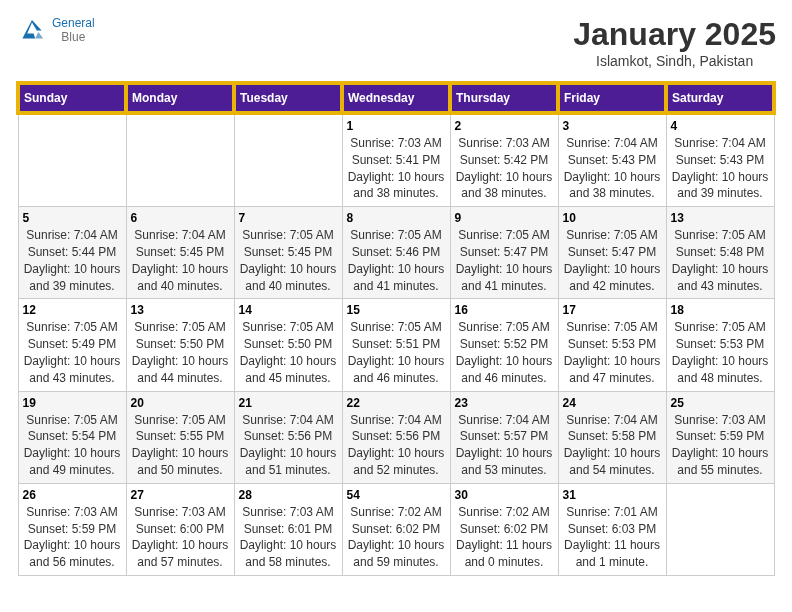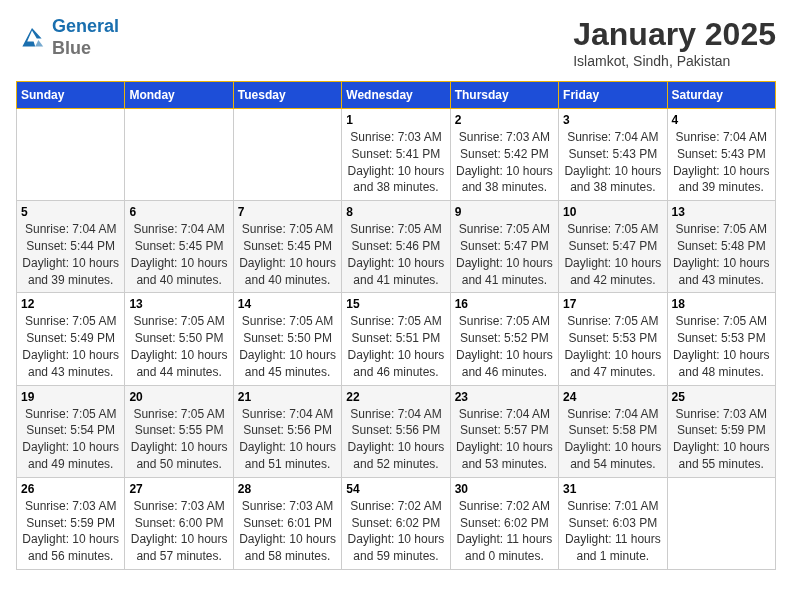--- a/index.html
+++ b/index.html
@@ -14,57 +14,58 @@
       display: flex;
       justify-content: space-between;
       align-items: flex-start;
       margin-bottom: 12px;
     }
     .logo {
       display: flex;
       align-items: center;
     }
     .logo-text {
-      font-size: 18px;
-      font-weight: bold;
+      font-size: 12px;
+      font-weight: normal;
       color: #333;
       line-height: 1.2;
+      text-align: center;
     }
     .logo-text span {
       color: #1a6faf;
     }
     .logo-icon {
       width: 32px;
       height: 28px;
       margin-right: 4px;
     }
     .title-block {
-      text-align: left;
+      text-align: center;
     }
     .month-title {
       font-size: 32px;
       font-weight: bold;
       color: #333;
     }
     .location {
       font-size: 14px;
       color: #404040;
     }
     .calendar {
       width: 100%;
       border-collapse: collapse;
       font-size: 11px;
     }
     .calendar th {
-      background: #1d4ed8;
+      background: #4c1d95;
       color: #fff;
       padding: 6px 4px;
       text-align: left;
       font-size: 12px;
-      border: 1px solid #eab308;
+      border: 4px solid #eab308;
     }
     .calendar td {
       border: 1px solid #ccc;
       vertical-align: top;
       padding: 4px;
       width: calc(100%/7);
       min-height: 80px;
       background: #fff;
     }
     .calendar tr:nth-child(even) td {

